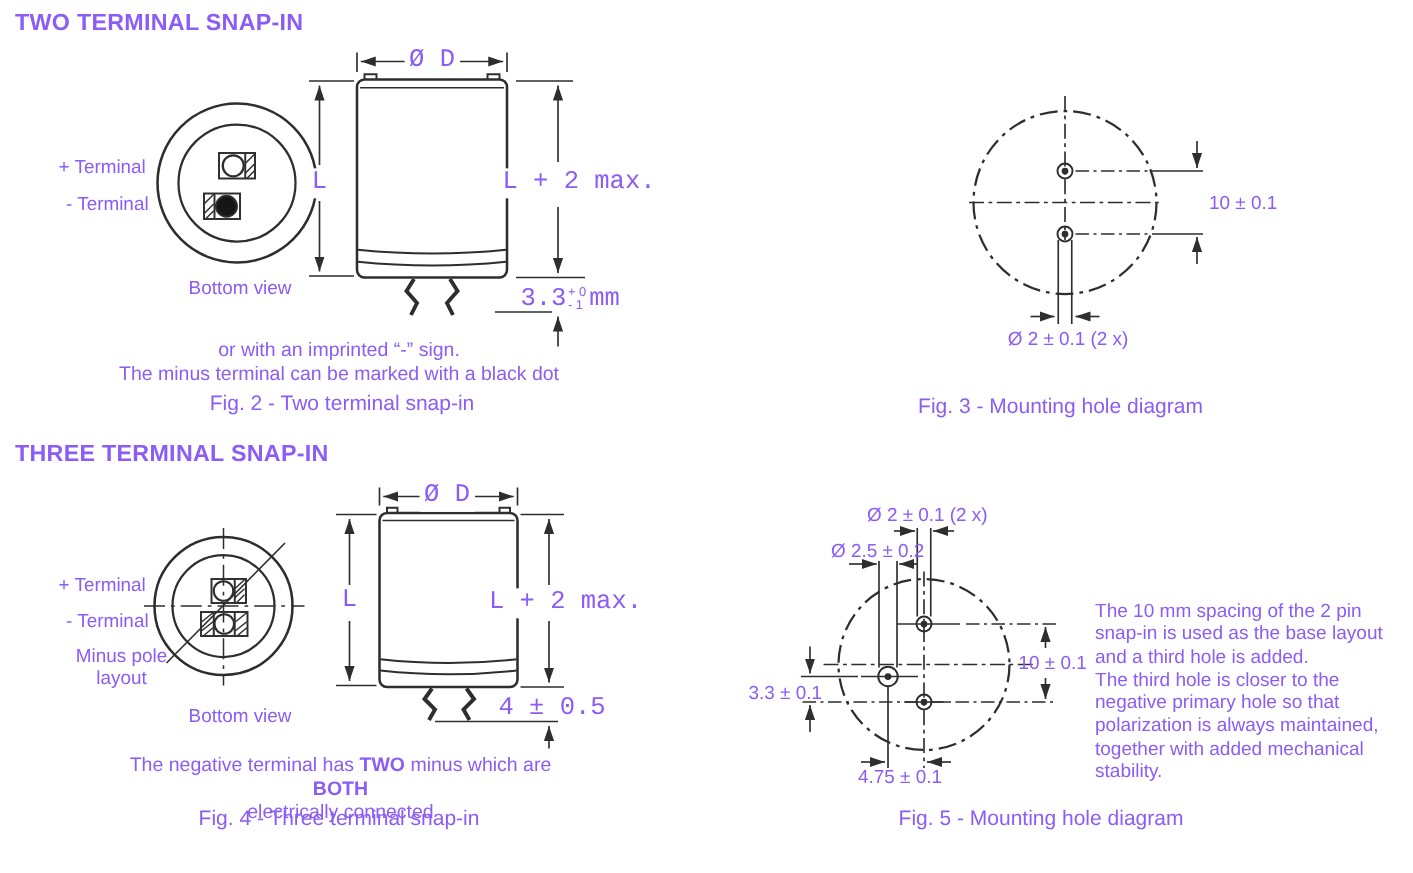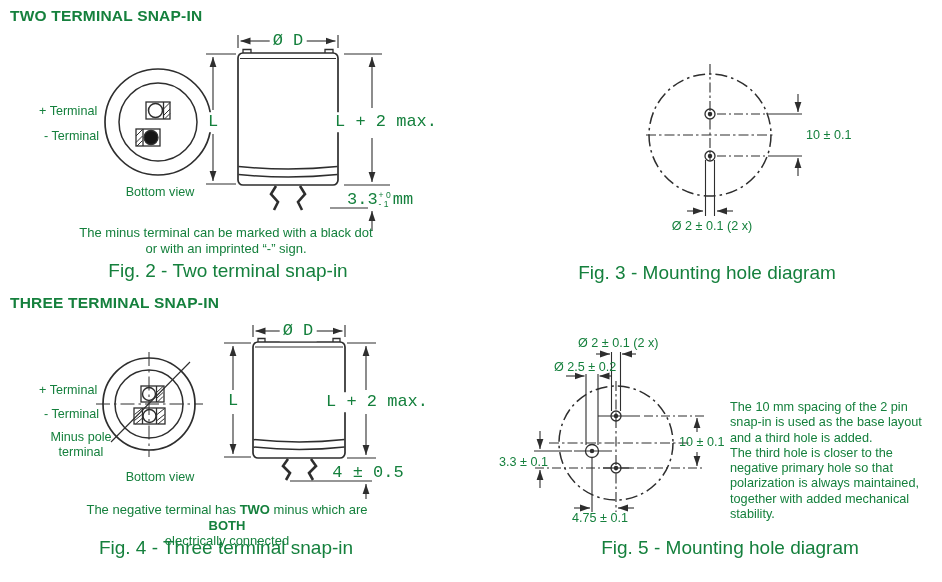--- a/index.html
+++ b/index.html
@@ -1,22 +1,22 @@
 <!DOCTYPE html>
 <html><head>
 <meta charset="utf-8">
 <style>
   * { margin:0; padding:0; box-sizing:border-box; }
   html,body { background:#fff; }
   body { font-family:"Liberation Sans","DejaVu Sans",sans-serif; color:#161616; }
   .page { position:relative; width:942px; height:582px; background:#fff; overflow:hidden; }
   svg.layer { position:absolute; left:0; top:0; }
-  .t { position:absolute; white-space:nowrap; font-size:12.6px; line-height:1.15; color:#15803d; }
+  .t { position:absolute; white-space:nowrap; font-size:12.6px; line-height:1.15; color:#8b5cf6; }
   .h1 { font-size:15.5px; font-weight:700; letter-spacing:.2px; }
-  .cap { font-size:19px; }
+  .cap { font-size:14px; }
   .note { font-size:13px; text-align:center; white-space:normal; }
   .para { font-size:12.7px; }
   .para div { line-height:15.3px; }
   .ctr { transform:translateX(-50%); }
   .vctr { transform:translate(-50%,-50%); }
   .wbg { background:#fff; padding:0 3px; }
   .b { font-weight:700; }
   .tol { display:inline-flex; flex-direction:column; font-size:8.6px; line-height:8.6px; vertical-align:middle; margin:0 2px 2px 1px; }
   .dim13 { font-size:17px;font-family:Liberation Mono, monospace; }
   .mp { text-align:center; line-height:15px; }
@@ -203,36 +203,36 @@
   <div class="t vctr wbg dim13" style="left:288px;top:41px">Ø D</div>
   <div class="t vctr wbg dim13" style="left:213px;top:122px">L</div>
   <div class="t vctr wbg dim13" style="left:386px;top:122px">L + 2 max.</div>
   <div class="t" style="left:347px;top:190px">
     <span class="dim13">3.3</span><span class="tol">
         <span>+ 0</span>
         <span>- 1</span>
       </span><span class="dim13">mm</span>
   </div>
   <div class="t note" style="left:74px;top:225px;width:304px">
+    <div style="line-height:15.5px">or with an imprinted “-” sign.</div>
     <div style="line-height:15.5px">The minus terminal can be marked with a black dot</div>
-    <div style="line-height:15.5px">or with an imprinted “-” sign.</div>
   </div>
   <div class="t cap ctr" style="left:228px;top:260px">Fig. 2 - Two terminal snap-in</div>
 
   <div class="t" style="left:806px;top:128px">10 ± 0.1</div>
   <div class="t ctr" style="left:712px;top:219px">Ø 2 ± 0.1 (2 x)</div>
   <div class="t cap ctr" style="left:707px;top:262px">Fig. 3 - Mounting hole diagram</div>
 
   <div class="t h1" style="left:10px;top:294px">THREE TERMINAL SNAP-IN</div>
 
   <div class="t" style="left:39px;top:383px">+ Terminal</div>
   <div class="t" style="left:44px;top:407px">- Terminal</div>
   <div class="t ctr mp" style="left:81px;top:430px">
     <div>Minus pole</div>
-    <div>terminal</div>
+    <div>layout</div>
   </div>
   <div class="t ctr" style="left:160px;top:470px">Bottom view</div>
   <div class="t vctr wbg dim13" style="left:298px;top:331px">Ø D</div>
   <div class="t vctr wbg dim13" style="left:233px;top:401px">L</div>
   <div class="t vctr wbg dim13" style="left:377px;top:402px">L + 2 max.</div>
   <div class="t ctr dim13" style="left:368px;top:463px">4 ± 0.5</div>
   <div class="t note" style="left:72px;top:502px;width:310px">
     <div style="line-height:15.5px"><span>The negative terminal has </span><span class="b">TWO</span><span> minus which are </span><span class="b">BOTH</span></div>
     <div style="line-height:15.5px">electrically connected</div>
   </div>
@@ -246,15 +246,15 @@
   <div class="t para" style="left:730px;top:400px;width:215px">
     <div>The 10 mm spacing of the 2 pin</div>
     <div>snap-in is used as the base layout</div>
     <div>and a third hole is added.</div>
     <div>The third hole is closer to the</div>
     <div>negative primary hole so that</div>
     <div>polarization is always maintained,</div>
     <div>together with added mechanical</div>
     <div>stability.</div>
   </div>
-  <div class="t cap ctr" style="left:730px;top:537px">Fig. 5 - Mounting hole diagram</div>
+  <div class="t cap ctr" style="left:694px;top:537px">Fig. 5 - Mounting hole diagram</div>
 
 </div>
 
 </body></html>

